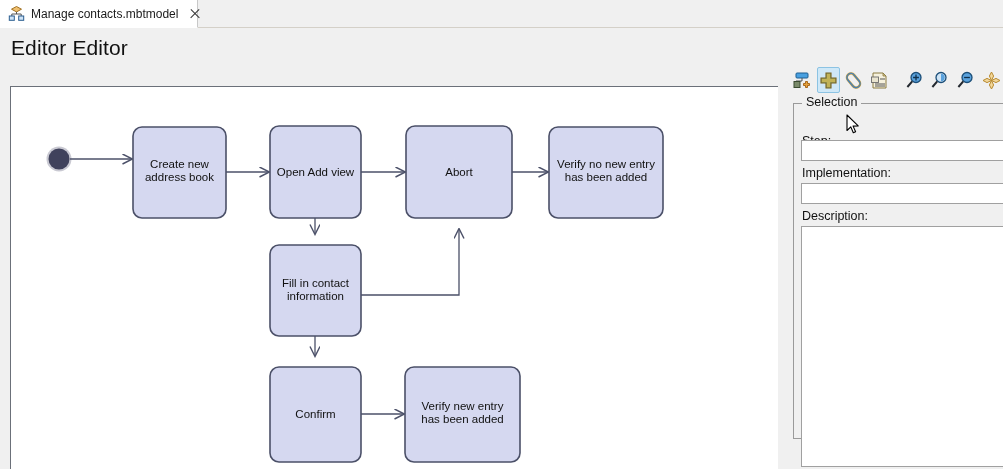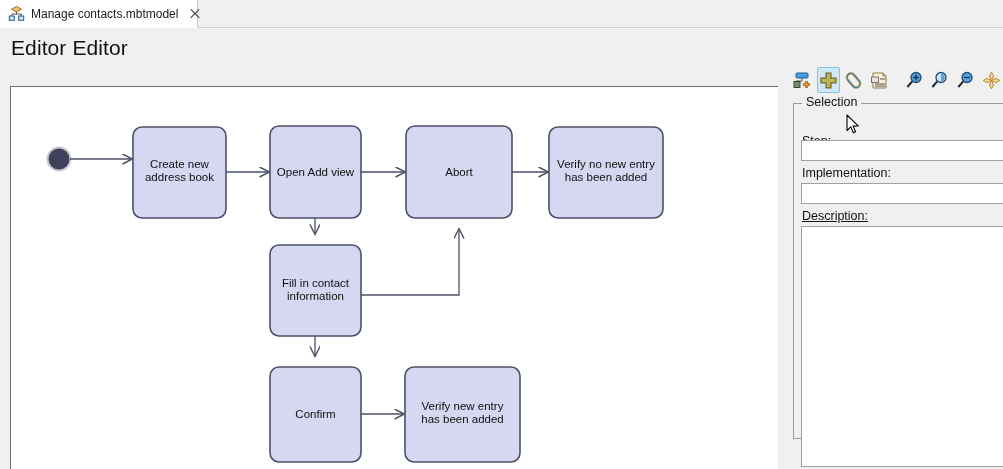--- a/index.html
+++ b/index.html
@@ -98,21 +98,21 @@
   .field-input {
     position: absolute; left: 7px; width: 204px;
     background: #ffffff; border: 1px solid #a0a0a0; border-right: none;
     outline: none; font-family: "Liberation Sans", sans-serif; font-size: 12px;
     color: #111; padding: 1px 3px;
   }
   .lbl-step  { top: 30px; }
   .inp-step  { top: 36px; height: 21px; }
   .lbl-impl  { top: 62px; text-align: right; }
   .inp-impl  { top: 79px; height: 21px; }
-  .lbl-desc  { top: 105px; text-decoration: underline; }
+  .lbl-desc  { top: 105px; }
   .inp-desc  { top: 122px; height: 241px; resize: none; }
 
   
   .cursor { position: absolute; left: 846px; top: 114px; pointer-events: none; }
 </style>
 </head>
 <body>
 
 <div id="app">
 

